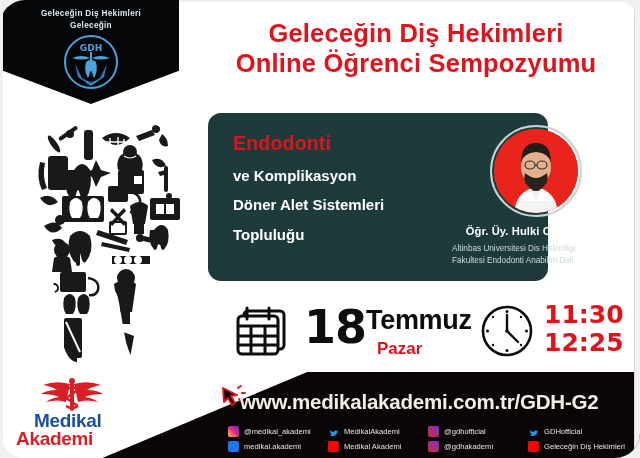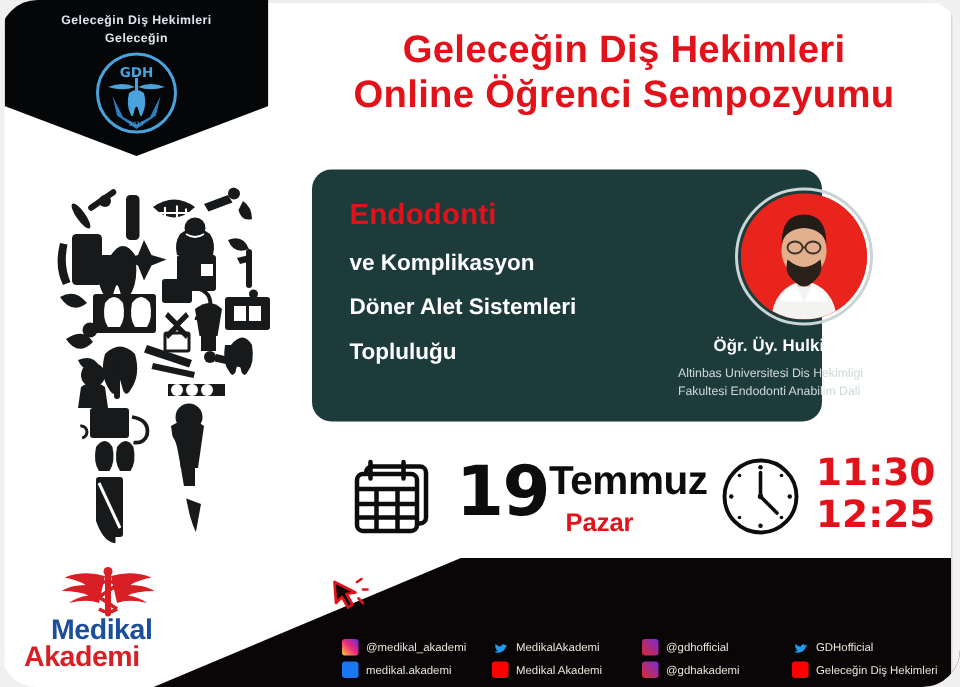--- a/index.html
+++ b/index.html
@@ -75,21 +75,21 @@
   .photo-ring{
     position:absolute;inset:0;border-radius:50%;
     border:2px solid #c9d4d4;
   }
   .photo-img{
     position:absolute;left:4px;top:4px;width:84px;height:84px;
     border-radius:50%;background:#e8241c;overflow:hidden;
   }
   .speaker-name{
     position:absolute;left:254px;top:112px;width:150px;text-align:center;
-    color:#ffffff;font-size:11.2px;font-weight:bold;letter-spacing:.1px;margin-left:10px;
+    color:#ffffff;font-size:11.2px;font-weight:bold;letter-spacing:.1px;
   }
   .speaker-aff{
     position:absolute;left:244px;top:130px;width:170px;
     color:#cfd9d9;font-size:8.2px;line-height:1.45;
   }
 
   
   .dtrow{position:absolute;left:232px;top:296px;width:400px;height:72px;}
   .cal-icon{position:absolute;left:0;top:6px;width:56px;height:56px;}
   .daynum{
@@ -285,21 +285,21 @@
   </div>
 
   <div class="dtrow">
     <svg class="cal-icon" viewBox="0 0 56 56">
       <rect x="12" y="9" width="40" height="38" rx="4" fill="none" stroke="#0d0d0d" stroke-width="3"></rect>
       <rect x="6" y="14" width="40" height="38" rx="4" fill="#ffffff" stroke="#0d0d0d" stroke-width="3"></rect>
       <path d="M6 24 h40" stroke="#0d0d0d" stroke-width="3"></path>
       <path d="M15 6 v11 M37 6 v11" stroke="#0d0d0d" stroke-width="3" stroke-linecap="round"></path>
       <path d="M19 24 v28 M33 24 v28 M6 34 h40 M6 43 h40" stroke="#0d0d0d" stroke-width="3"></path>
     </svg>
-    <div class="daynum">19</div>
+    <div class="daynum">18</div>
     <div class="month">Temmuz</div>
     <div class="weekday">Pazar</div>
 
     <svg class="clock-icon" viewBox="0 0 54 54">
       <circle cx="27" cy="27" r="24" fill="#ffffff" stroke="#0d0d0d" stroke-width="2.6"></circle>
       <circle cx="27" cy="7.5" r="1.5" fill="#0d0d0d"></circle>
       <circle cx="46.5" cy="27" r="1.5" fill="#0d0d0d"></circle>
       <circle cx="27" cy="46.5" r="1.5" fill="#0d0d0d"></circle>
       <circle cx="7.5" cy="27" r="1.5" fill="#0d0d0d"></circle>
       <circle cx="41" cy="13" r="1.2" fill="#0d0d0d"></circle>
@@ -315,20 +315,21 @@
       <div>12:25</div>
     </div>
   </div>
 
   <div class="footer"></div>
 
   <svg class="cursor-icon" viewBox="0 0 26 26">
     <path d="M3 3 L4 17 L8 13 L12 20 L15 18 L11 11 L17 10 Z" fill="#0a0607" stroke="#e2121b" stroke-width="1.8" stroke-linejoin="round"></path>
     <path d="M18 3 L21 1 M22 8 L25 8 M19 14 L22 17" stroke="#e2121b" stroke-width="1.8" stroke-linecap="round"></path>
   </svg>
+  <div class="url">www.medikalakademi.com.tr/GDH-G2</div>
 
   <div class="socials">
     <div class="scol">
       <div class="srow">
         <span class="sicon ic-instagram"></span>
         <span class="slabel">@medikal_akademi</span>
       </div>
       <div class="srow">
         <span class="sicon ic-facebook"></span>
         <span class="slabel">medikal.akademi</span>

